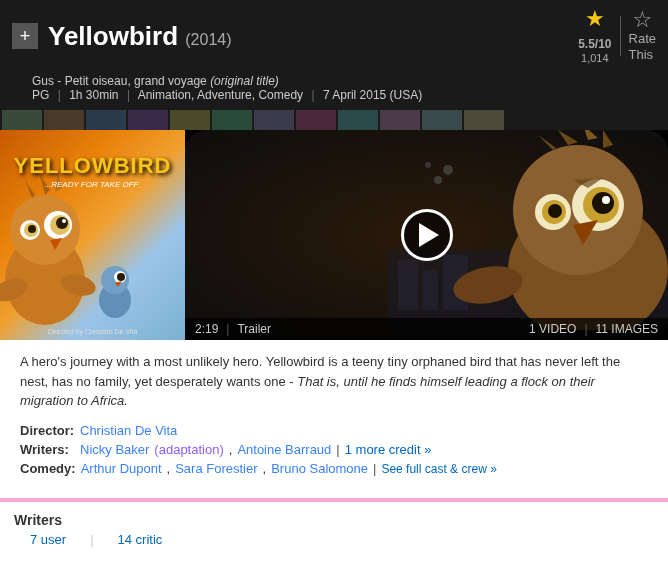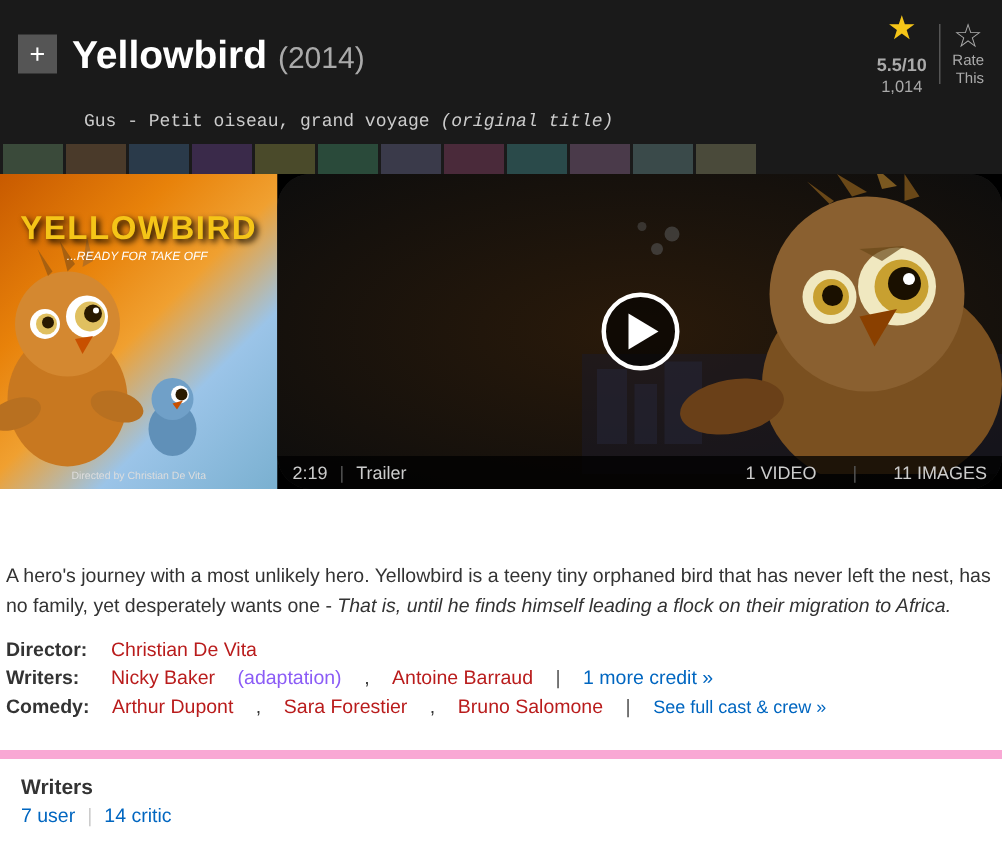--- a/index.html
+++ b/index.html
@@ -37,21 +37,21 @@
     .title-block {
       flex: 1;
     }
     .movie-title {
       font-size: 26px;
       font-weight: bold;
       color: #fff;
       line-height: 1.1;
     }
     .movie-year {
-      font-size: 20px;
+      font-size: 16px;
       font-weight: normal;
       color: #aaa;
     }
     .rating-block {
       display: flex;
       align-items: center;
       gap: 8px;
       flex-shrink: 0;
     }
     .star-rating {
@@ -90,32 +90,31 @@
       align-items: center;
       cursor: pointer;
     }
     .rate-star {
       color: #aaa;
       font-size: 22px;
       line-height: 1;
     }
     .rate-label {
       color: #aaa;
-      font-size: 10px;
-      text-align: right;
+      font-size: 13px;
+      text-align: left;
       line-height: 1.2;
     }
 
     
     .subtitle-row {
       background: #1a1a1a;
       color: #ccc;
-      padding: 2px 12px 8px 56px;
+      padding: 2px 12px 8px 32px;
       font-size: 12px;
-      font-family: Liberation Mono, monospace;
     }
     .original-title {
       font-style: italic;
     }
     .meta-row {
       color: #ccc;
       font-size: 12px;
     }
     .meta-separator {
       margin: 0 5px;
@@ -241,59 +240,58 @@
       color: #ccc;
     }
     .video-bar-left {
       display: flex;
       align-items: center;
       gap: 8px;
     }
     .video-bar-right {
       display: flex;
       align-items: flex-end;
-      gap: 24px;
+      gap: 8px;
     }
     .v-separator {
       color: #555;
     }
 
     
     .main-content {
-      padding: 12px 4px;
-      border-bottom: 6px solid #f9a8d4;
-      margin-top: 36px;
+      padding: 12px 20px;
+      border-bottom: 4px solid #f9a8d4;
     }
     .synopsis {
       font-size: 13px;
       line-height: 1.5;
       color: #333;
       margin-bottom: 12px;
     }
     .synopsis .highlight {
       font-style: italic;
     }
     .credits-section {
       margin-bottom: 10px;
     }
     .credit-row {
       display: flex;
-      gap: 15px;
+      gap: 5px;
       margin-bottom: 4px;
       font-size: 13px;
       align-items: baseline;
       flex-wrap: wrap;
     }
     .credit-label {
       font-weight: bold;
       color: #333;
       min-width: 55px;
     }
     .credit-link {
-      color: #b91c1c;
+      color: #3b82f6;
       cursor: pointer;
       text-decoration: none;
     }
     .credit-text {
       color: #8b5cf6;
     }
     .more-credit {
       color: #0066c0;
       cursor: pointer;
       font-size: 13px;
@@ -310,23 +308,24 @@
       padding: 10px 14px 14px;
     }
     .reviews-title {
       font-size: 14px;
       font-weight: bold;
       color: #333;
       margin-bottom: 4px;
     }
     .reviews-links {
       display: flex;
-      gap: 8px;
+      gap: 24px;
       font-size: 13px;
       align-items: center;
+      margin-left: 16px;
     }
     .review-link {
       color: #0066c0;
       cursor: pointer;
     }
     .review-separator {
       color: #ccc;
     }
   </style>
 </head>
@@ -353,20 +352,29 @@
       <span class="rate-star">☆</span>
       <span class="rate-label">Rate<br>This</span>
     </div>
   </div>
 </div>
 
 <div class="subtitle-row">
   <span>Gus - Petit oiseau, grand voyage</span>
   <span class="original-title"> <span>(original title)</span></span>
   <br>
+  <span class="meta-row">
+    <span>PG</span>
+    <span class="meta-separator">|</span>
+    <span>1h 30min</span>
+    <span class="meta-separator">|</span>
+    <span>Animation, Adventure, Comedy</span>
+    <span class="meta-separator">|</span>
+    <span>7 April 2015 (USA)</span>
+  </span>
 </div>
 
 <div class="cast-strip">
   <div class="cast-strip-inner">
     <div class="cast-thumb" style="background:#3a4a3a;"></div>
     <div class="cast-thumb" style="background:#4a3a2a;"></div>
     <div class="cast-thumb" style="background:#2a3a4a;"></div>
     <div class="cast-thumb" style="background:#3a2a4a;"></div>
     <div class="cast-thumb" style="background:#4a4a2a;"></div>
     <div class="cast-thumb" style="background:#2a4a3a;"></div>

